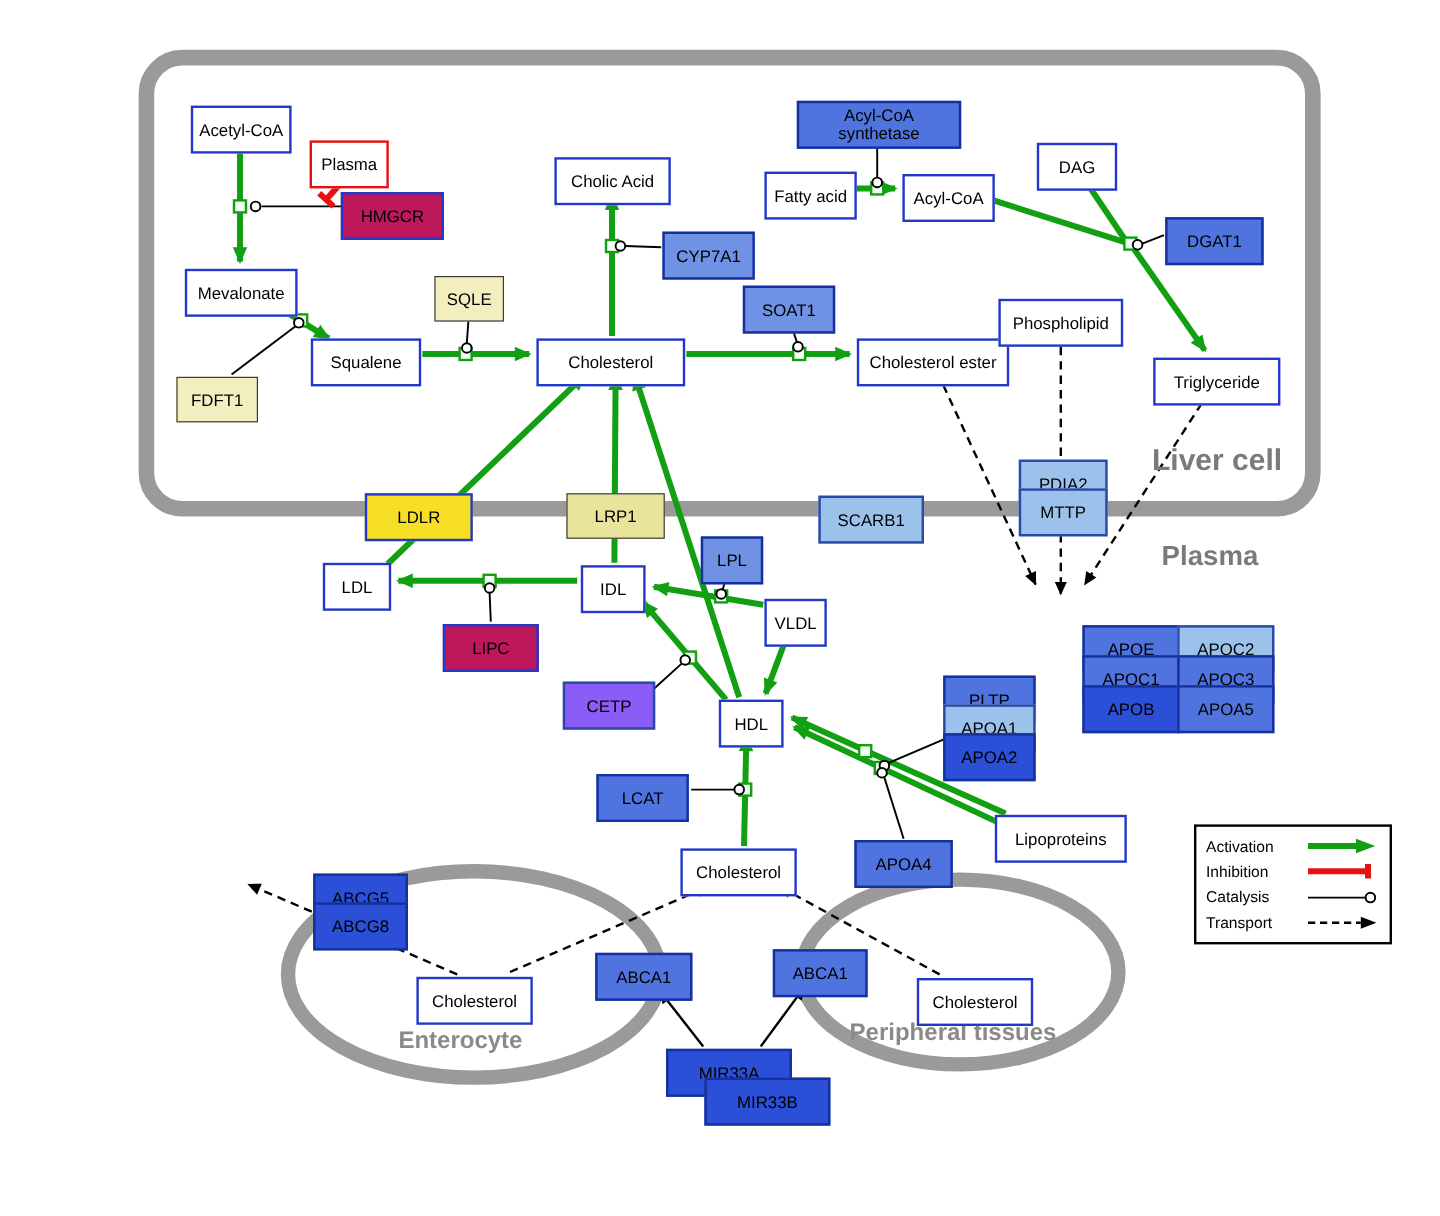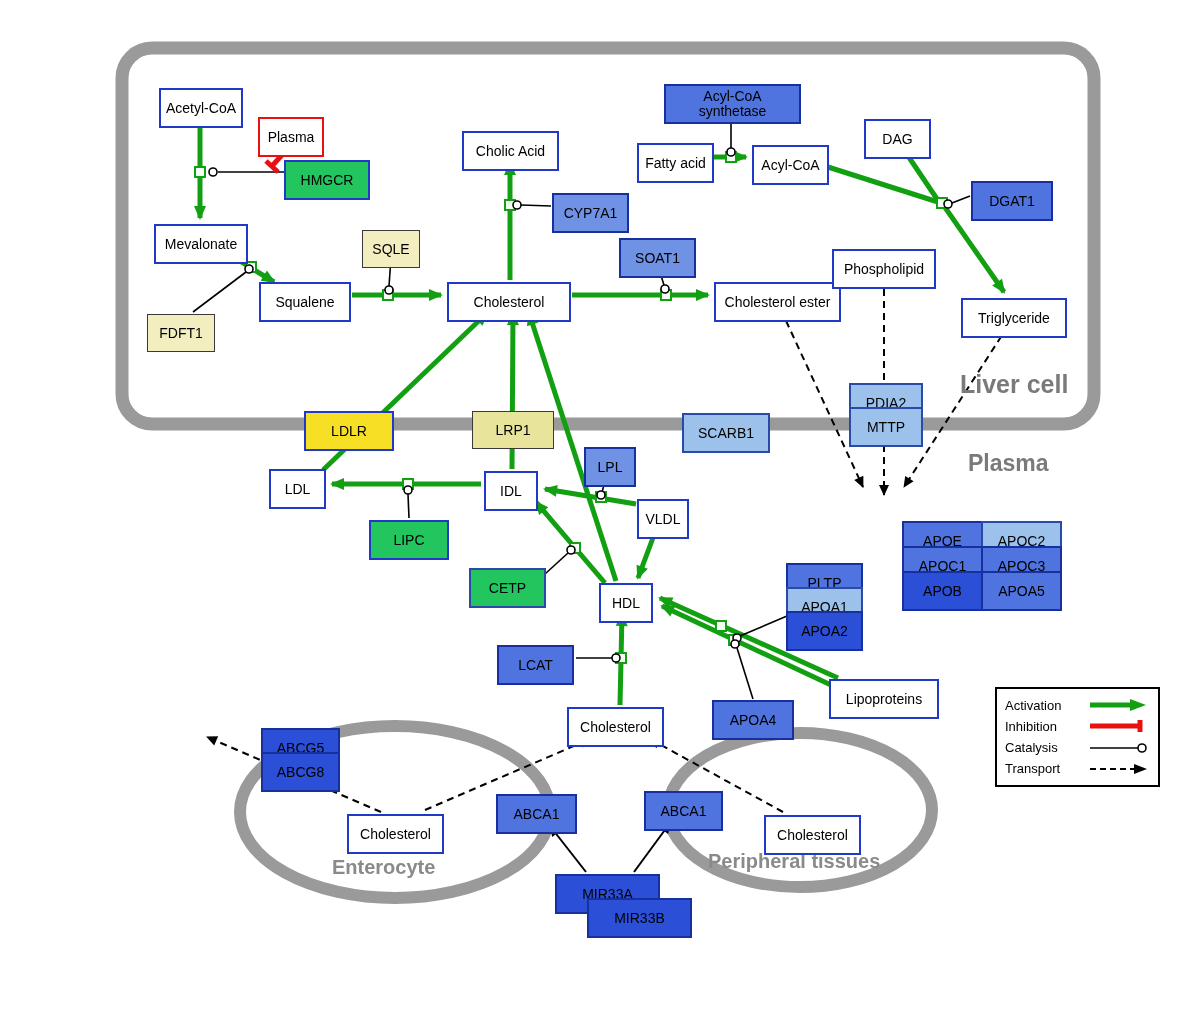--- a/index.html
+++ b/index.html
@@ -3,29 +3,29 @@
 <meta charset="utf-8">
 <style>
   html,body{margin:0;padding:0;background:#fff;}
   #stage{position:relative;width:1200px;height:1013px;background:#fff;overflow:hidden;
          font-family:"Liberation Sans",sans-serif;}
   svg.layer{position:absolute;left:0;top:0;}
   .node{position:absolute;box-sizing:border-box;display:flex;align-items:center;justify-content:center;
         text-align:center;font:14px "Liberation Sans",sans-serif;background:#fff;
         border:2px solid #2238c8;color:#000;line-height:1.05;padding:18px 4px;z-index:5;}
   .statin{border-color:#e81010;}
-  .yellow{background:#22c55e;}
+  .yellow{background:#be185d;}
   .yellow2{background:#f7df25;}
   .paleyellow{background:#f2eec0;border:1px solid #3a3a3a;}
   .paleyellow2{background:#e9e49c;border:1px solid #3a3a3a;}
   .blue-d{background:#2b4fd7;border-color:#16309e;}
   .blue-m{background:#4f74e0;border-color:#16309e;}
   .blue-ml{background:#6f92e4;border-color:#16309e;}
   .blue-l{background:#9cc2ec;border-color:#2a4aa8;}
-  .blue-xl{background:#22c55e;border-color:#2a4aa8;}
+  .blue-xl{background:#8b5cf6;border-color:#2a4aa8;}
   .comp-label{position:absolute;color:#7a7a7a;font-weight:bold;z-index:4;}
   #legend{position:absolute;left:995px;top:687px;width:165px;height:100px;box-sizing:border-box;
           border:2px solid #000;background:#fff;z-index:6;padding:6px 8px;display:flex;
           flex-direction:column;justify-content:space-between;}
   .legend-row{display:flex;align-items:center;justify-content:space-between;height:20px;}
   .legend-row span{font-size:13px;color:#000;}
 </style>
 </head>
 <body>
 

